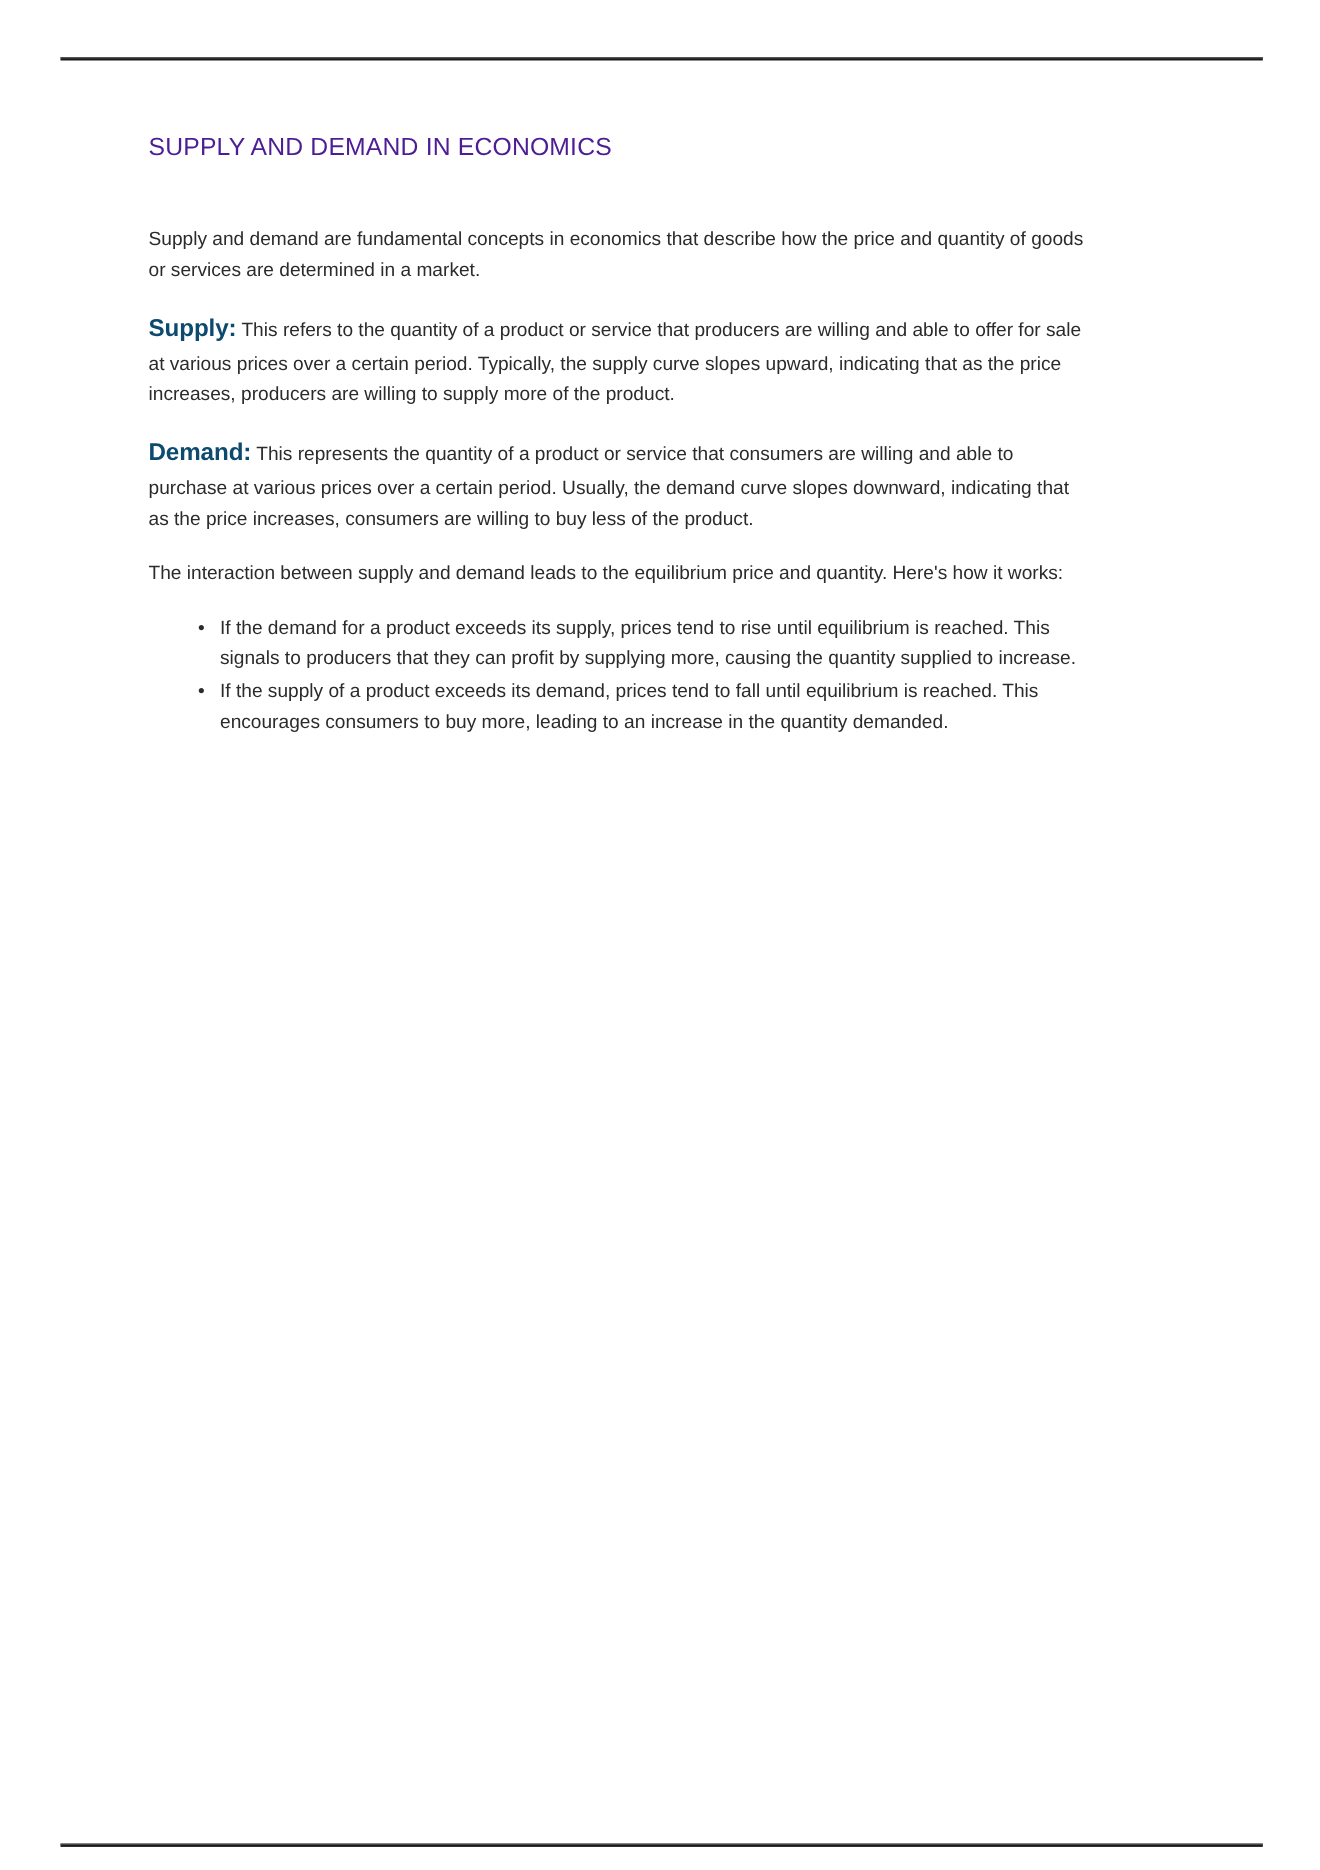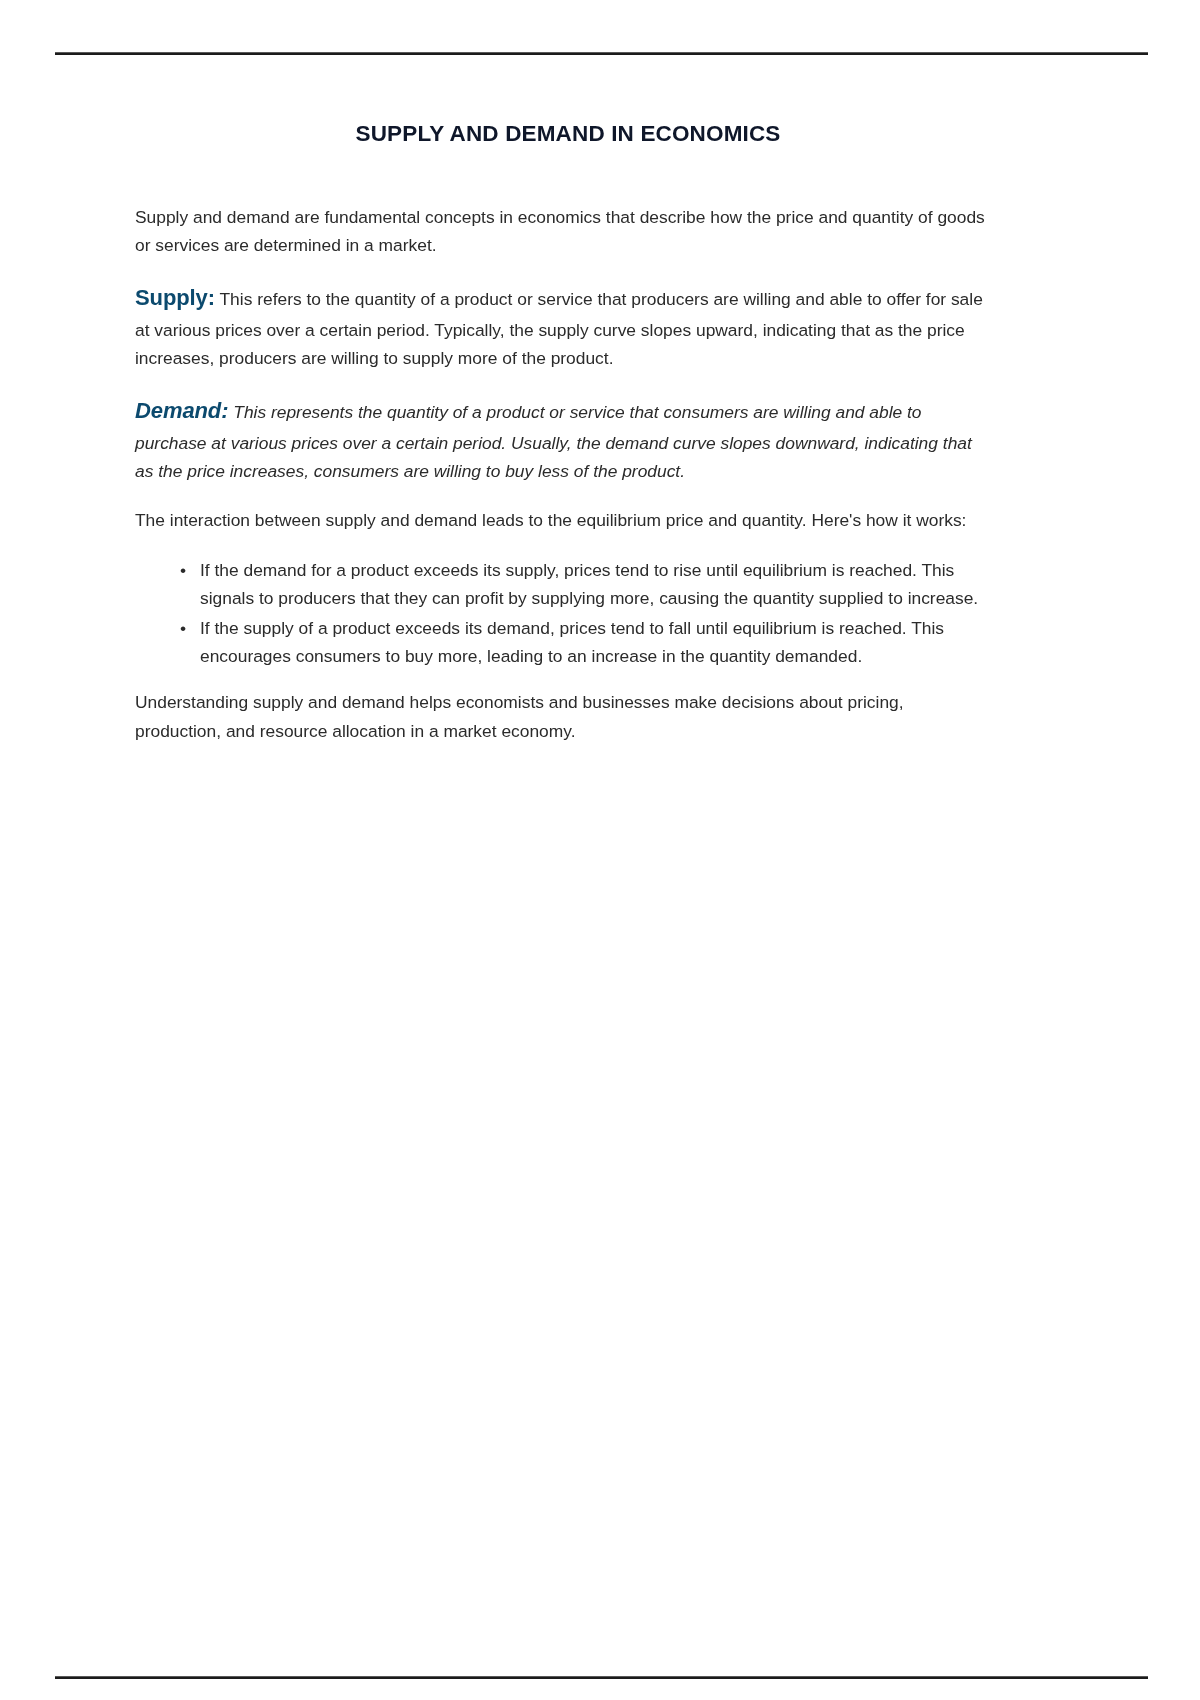--- a/index.html
+++ b/index.html
@@ -38,45 +38,44 @@
   
   .content {
     position: absolute;
     left: 135px;
     top: 120px;
     width: 866px;
   }
 
   .doc-title {
     font-size: 22.5px;
-    font-weight: bold;
-    text-align: center;
+    font-weight: normal;
     letter-spacing: 0.15px;
-    color: #0f172a;
+    color: #4c1d95;
     margin: 0 0 56px 0;
     line-height: 1.2;
   }
 
   p.body-par {
     font-size: 17.4px;
     line-height: 1.62;
     margin: 0 16px 21px 0;
     color: #2b2b2b;
     text-align: left;
     white-space: pre-wrap;
   }
 
   .lead-label {
     font-size: 22px;
     font-weight: bold;
     color: #0c4a6e;
     letter-spacing: -0.1px;
   }
 
-  .gap-par { margin-bottom: 42px; font-style: italic; }
+  .gap-par { margin-bottom: 42px; }
 
   ul.bullets {
     list-style: none;
     margin: 0 0 18px 0;
     padding: 0;
   }
   ul.bullets > li {
     position: relative;
     padding-left: 65px;
     font-size: 17.4px;
@@ -116,19 +115,18 @@
     <p class="body-par gap-par"><span class="lead-label">Demand:</span><span> This represents the quantity of a product or service that consumers are willing and able to purchase at various prices over a certain period. Usually, the demand curve slopes downward, indicating that as the price increases, consumers are willing to buy less of the product.</span></p>
 
     <p class="body-par">The interaction between supply and demand leads to the equilibrium price and quantity. Here's how it works:</p>
 
     <ul class="bullets">
       <li><span class="bullet-dot">•</span><span class="li-text">If the demand for a product exceeds its supply, prices tend to rise until equilibrium is reached. This signals to producers that they can profit by supplying more, causing the quantity supplied to increase.</span></li>
       <li><span class="bullet-dot">•</span><span class="li-text">If the supply of a product exceeds its demand, prices tend to fall until equilibrium is reached. This encourages consumers to buy more, leading to an increase in the quantity demanded.</span></li>
     </ul>
 
 
-    <p class="body-par">Understanding supply and demand helps economists and businesses make decisions about pricing, production, and resource allocation in a market economy.</p>
 
   </div>
 
   <div class="rule rule-bottom"></div>
 
 </div>
 
 </body></html>

